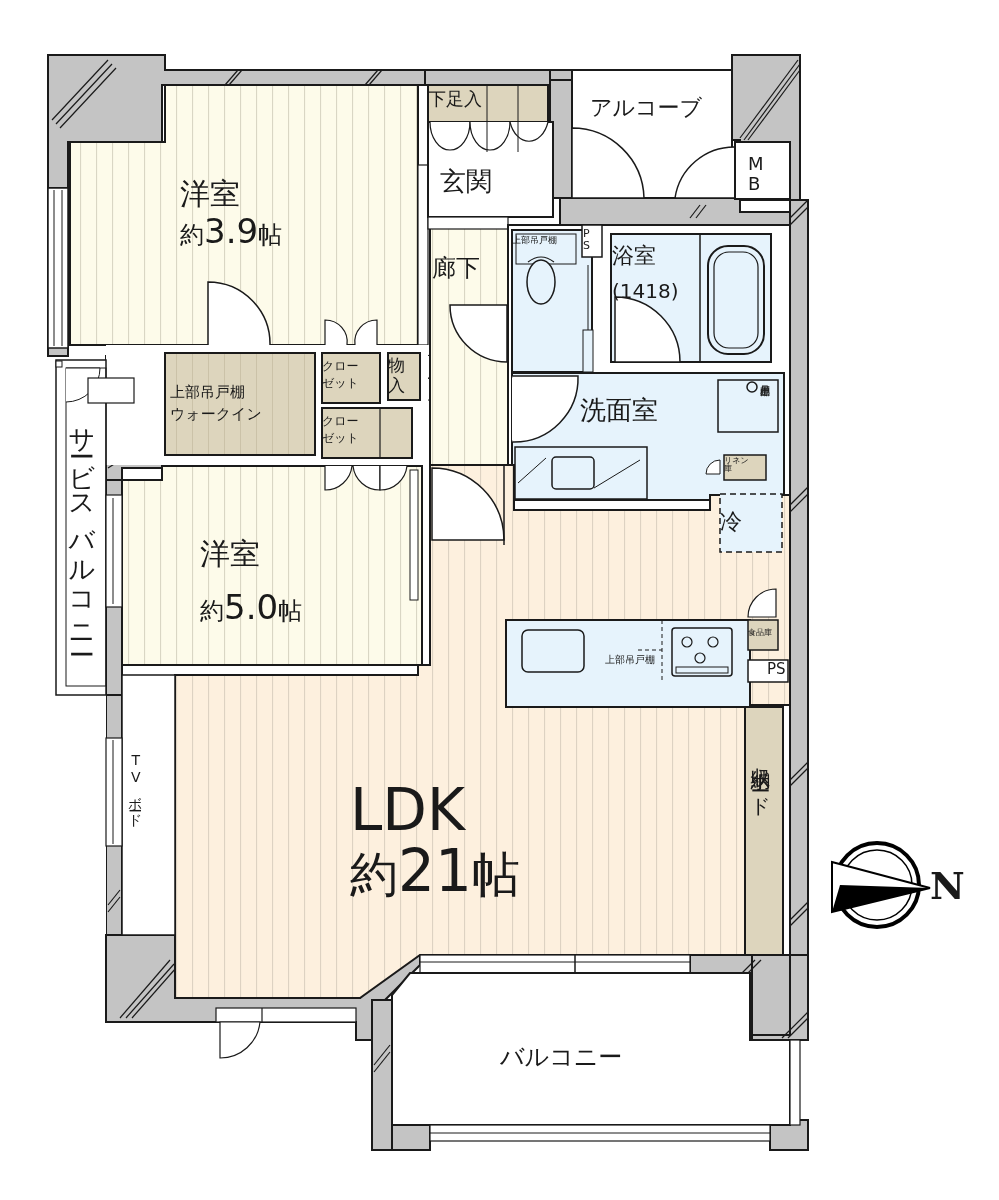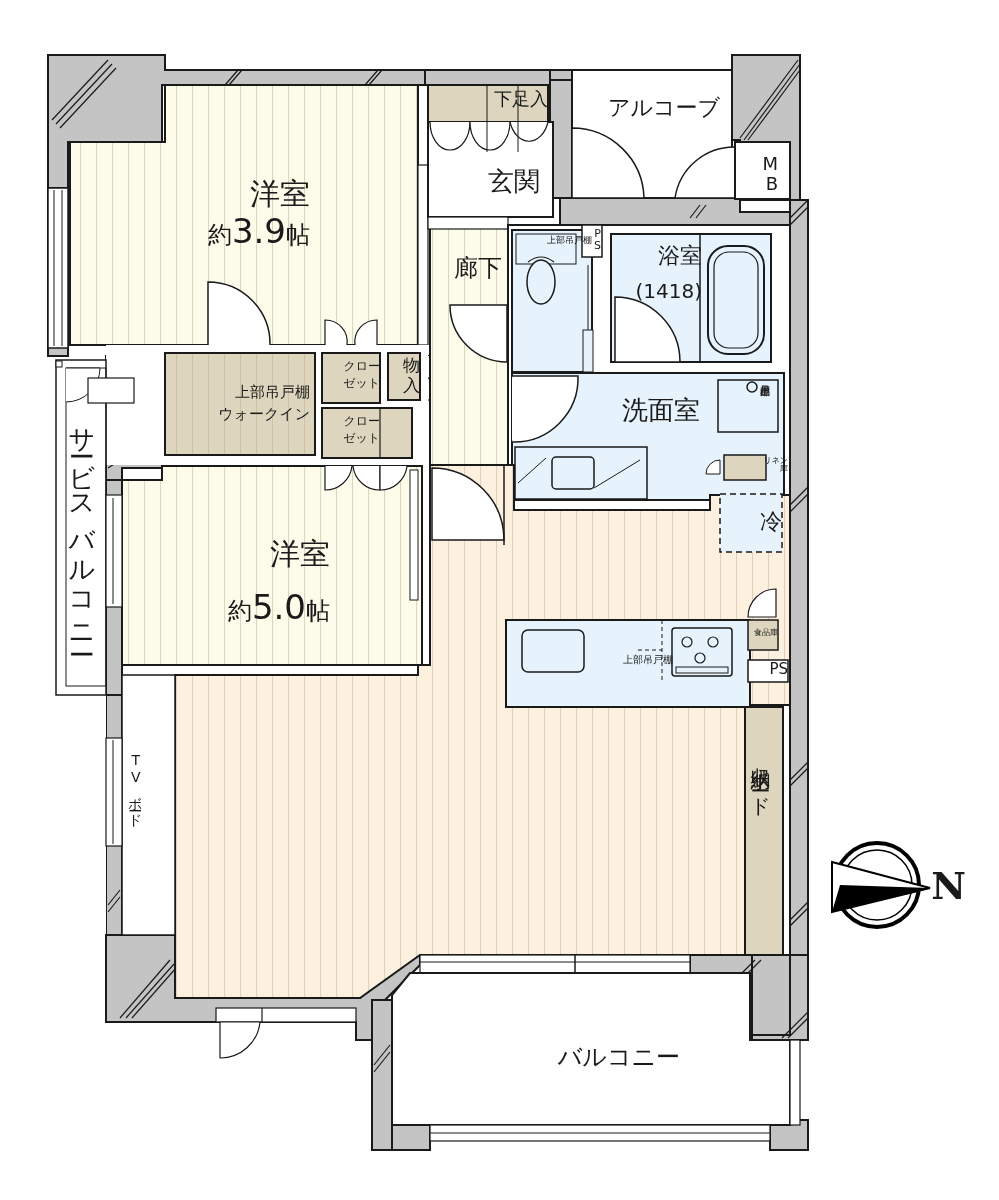--- a/index.html
+++ b/index.html
@@ -1,19 +1,19 @@
 <!DOCTYPE html>
 <html><head>
 <meta charset="utf-8">
 <style>
   html, body { margin:0; padding:0; background:#ffffff; }
   body { width:999px; height:1200px; position:relative; overflow:hidden;
          font-family: "DejaVu Sans", "Liberation Sans", sans-serif; color:#1a1a1a; }
   svg { position:absolute; left:0; top:0; }
-  .lbl { position:absolute; white-space:nowrap; text-align:right; line-height:1.05; }
+  .lbl { position:absolute; white-space:nowrap; text-align:left; line-height:1.05; }
   .vert { writing-mode: vertical-rl; text-orientation: upright; letter-spacing:2px; }
 </style>
 </head>
 <body>
 
 <svg width="999" height="1200" viewBox="0 0 999 1200">
   <defs>
     <pattern id="stripeBed" width="16" height="10" patternUnits="userSpaceOnUse">
       <rect width="16" height="10" fill="#fdfbea"></rect>
       <line x1="0.5" y1="0" x2="0.5" y2="10" stroke="#d9d6c4" stroke-width="1.2"></line>
@@ -237,20 +237,24 @@
 </div>
 
 <div class="lbl" style="left:200px;top:538px;width:130px;">
   <div style="font-size:30px;">洋室</div>
   <div style="margin-top:20px;">
     <span style="font-size:24px;">約</span><span style="font-size:34px;">5.0</span><span style="font-size:24px;">帖</span>
   </div>
 </div>
 
 <div class="lbl" style="left:350px;top:780px;width:240px;">
+  <div style="font-size:58px;">LDK</div>
+  <div>
+    <span style="font-size:48px;">約</span><span style="font-size:58px;">21</span><span style="font-size:48px;">帖</span>
+  </div>
 </div>
 
 <div class="lbl" style="left:428px;top:90px;width:120px;font-size:18px;">下足入</div>
 <div class="lbl" style="left:440px;top:168px;width:100px;font-size:26px;">玄関</div>
 <div class="lbl" style="left:590px;top:96px;width:130px;font-size:22px;">アルコーブ</div>
 <div class="lbl" style="left:748px;top:154px;width:30px;font-size:18px;line-height:1.1;">M<br>B</div>
 <div class="lbl" style="left:432px;top:256px;width:70px;font-size:24px;">廊下</div>
 
 <div class="lbl" style="left:583px;top:228px;width:18px;font-size:11px;line-height:1.1;">P<br>S</div>
 <div class="lbl" style="left:512px;top:236px;width:80px;font-size:9px;">上部吊戸棚</div>
@@ -284,17 +288,17 @@
   <div>入</div>
 </div>
 
 <div class="lbl vert" style="left:68px;top:410px;font-size:26px;letter-spacing:3px;">サービスバルコニー</div>
 <div class="lbl vert" style="left:128px;top:752px;font-size:14px;letter-spacing:1px;">TVボード</div>
 <div class="lbl vert" style="left:750px;top:752px;font-size:20px;letter-spacing:2px;">収納ボード</div>
 
 <div class="lbl" style="left:720px;top:510px;width:62px;font-size:22px;">冷</div>
 <div class="lbl" style="left:605px;top:655px;width:68px;font-size:10px;">上部吊戸棚</div>
 <div class="lbl" style="left:748px;top:629px;width:30px;font-size:8px;font-family:Liberation Serif, serif;">食品庫</div>
-<div class="lbl" style="left:748px;top:662px;width:40px;font-size:15px;">PS</div>
+<div class="lbl" style="left:748px;top:662px;width:40px;font-size:15px;padding-left:19px;">PS</div>
 
 <div class="lbl" style="left:500px;top:1045px;width:180px;font-size:24px;">バルコニー</div>
 
 <div class="lbl" style="left:930px;top:866px;width:36px;font-size:38px;font-weight:bold;font-family:'DejaVu Serif', serif;">N</div>
 
 </body></html>

